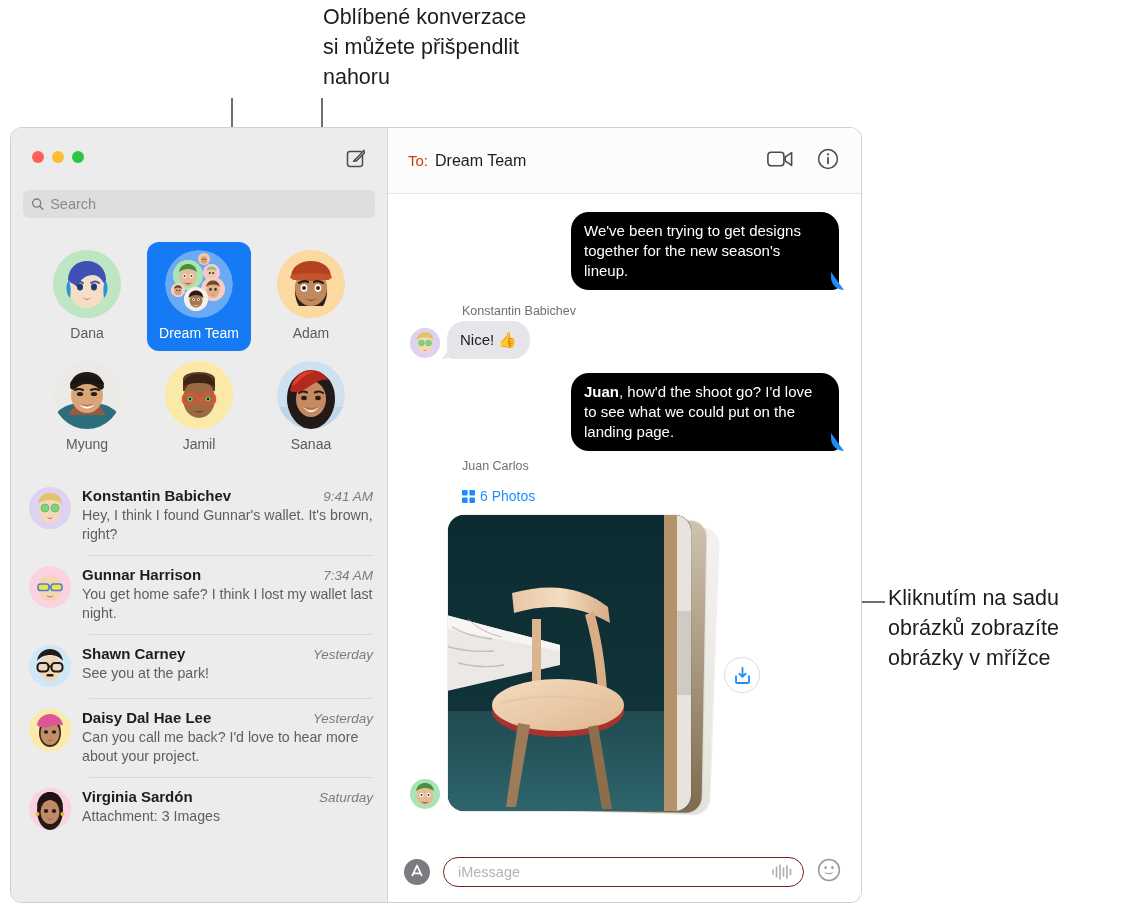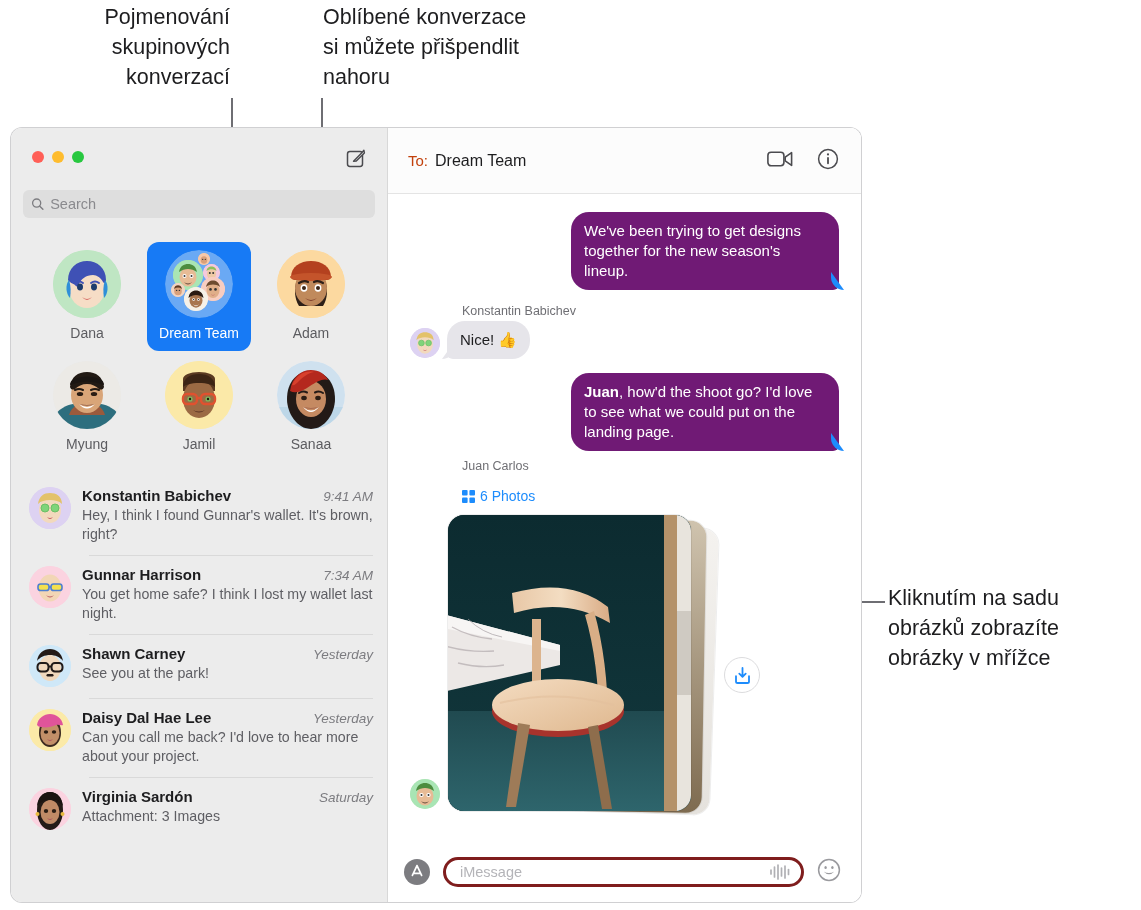--- a/index.html
+++ b/index.html
@@ -166,21 +166,21 @@
   .msg-row.in { align-items: flex-end; gap: 7px; }
 
   .bubble {
     max-width: 268px;
     padding: 9px 13px;
     font-size: 15px; line-height: 20px;
     border-radius: 18px;
     position: relative;
     word-wrap: break-word;
   }
-  .bubble.out { background: #701a75; color: #ffffff; border-bottom-right-radius: 6px; }
+  .bubble.out { background: #000000; color: #ffffff; border-bottom-right-radius: 6px; }
   .bubble.out::after {
     content:""; position:absolute; right:-5px; bottom:0;
     width: 13px; height: 18px;
     background: #1d8cfc;
     border-bottom-left-radius: 14px;
     clip-path: polygon(0 0, 100% 100%, 0 100%);
   }
   .bubble.in { background: #e6e5ea; color: #1d1d1f; border-bottom-left-radius: 6px; }
   .bubble.in::after {
     content:""; position:absolute; left:-5px; bottom:0;
@@ -231,39 +231,36 @@
     gap: 13px; padding: 0 20px 0 16px;
     background: #ffffff;
   }
   #appstore-button {
     width: 26px; height: 26px; border-radius: 50%;
     background: #7c7c80; display:flex; align-items:center; justify-content:center;
     cursor: pointer; flex: 0 0 26px;
   }
   #message-field {
     flex: 1; height: 30px; border-radius: 15px;
-    border: 3px solid #7f1d1d; background: #fff;
+    border: 1px solid #7f1d1d; background: #fff;
     display: flex; align-items: center; padding: 0 10px 0 14px;
   }
   #message-input {
     flex: 1; border: none; outline: none; background: transparent;
     font-size: 14.5px; color: #9a9a9e;
     font-family: "Liberation Sans", sans-serif; padding: 0;
   }
   #message-input::placeholder { color: #b4b4b8; }
   #emoji-button { cursor: pointer; flex: 0 0 24px; }
 </style>
 </head>
 <body>
 
 <div id="root">
 
-  <div class="callout" id="callout-group-naming">Pojmenování
-skupinových
-konverzací</div>
   <div class="callout" id="callout-pin-top">Oblíbené konverzace
 si můžete přišpendlit
 nahoru</div>
   <div class="callout" id="callout-photo-grid">Kliknutím na sadu
 obrázků zobrazíte
 obrázky v mřížce</div>
 
   <div class="leader leader-v" style="left:231px; top:98px; height:172px;"></div>
   <div class="leader leader-v" style="left:321px; top:98px; height:160px;"></div>
   <div class="leader leader-h" style="left:727px; top:601px; width:158px;"></div>

